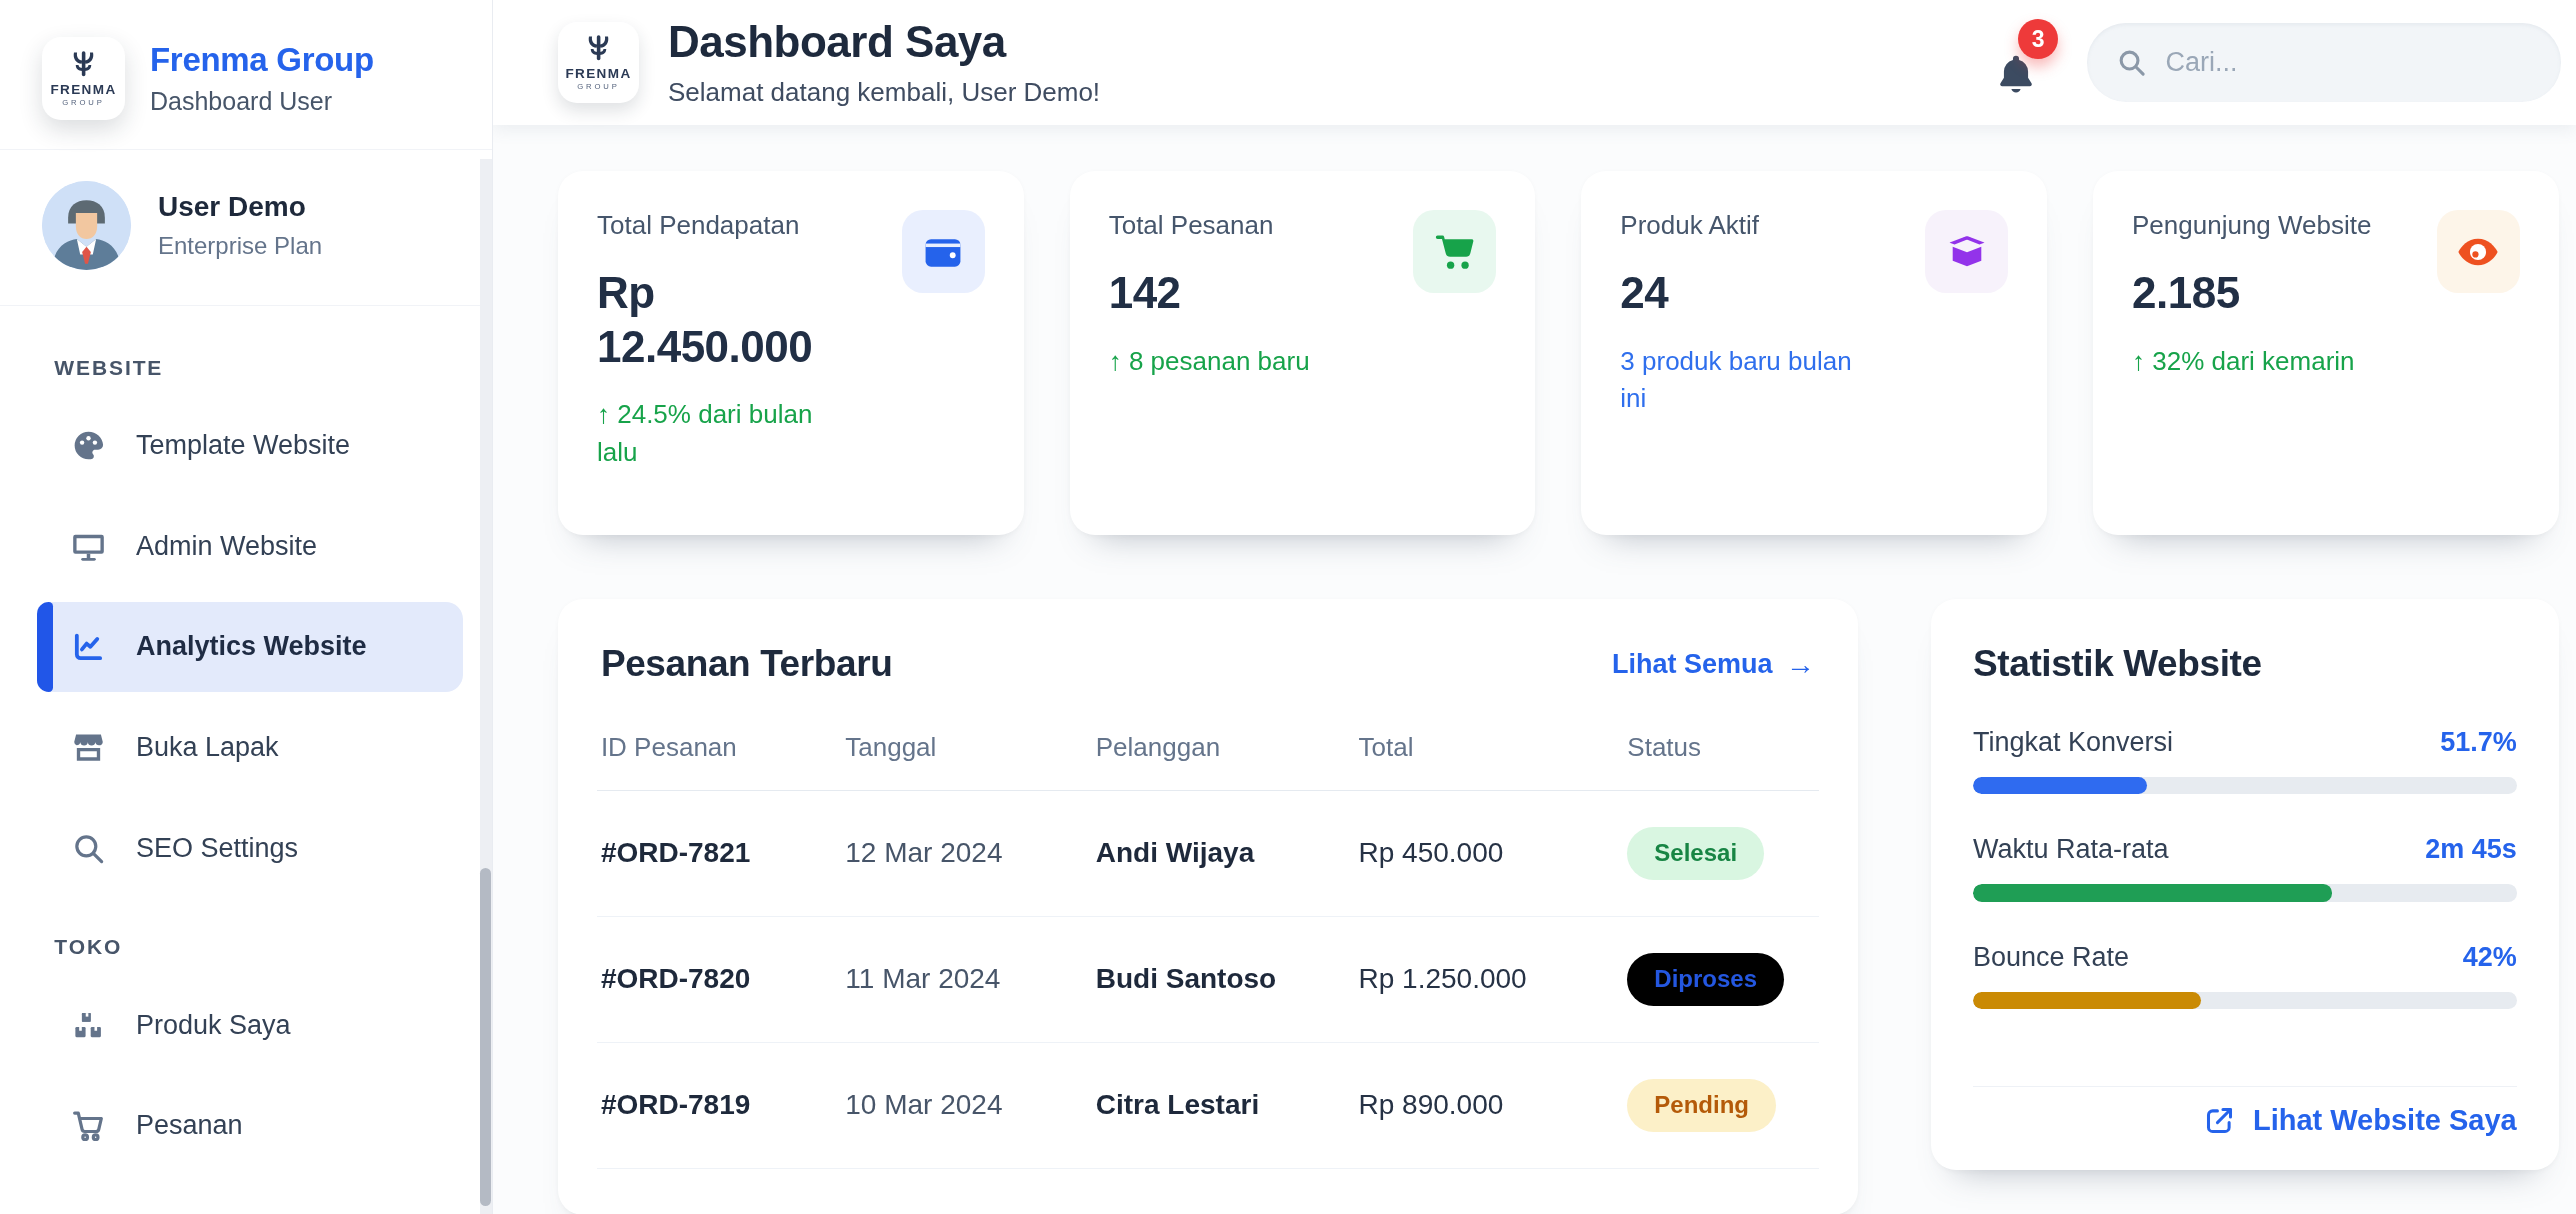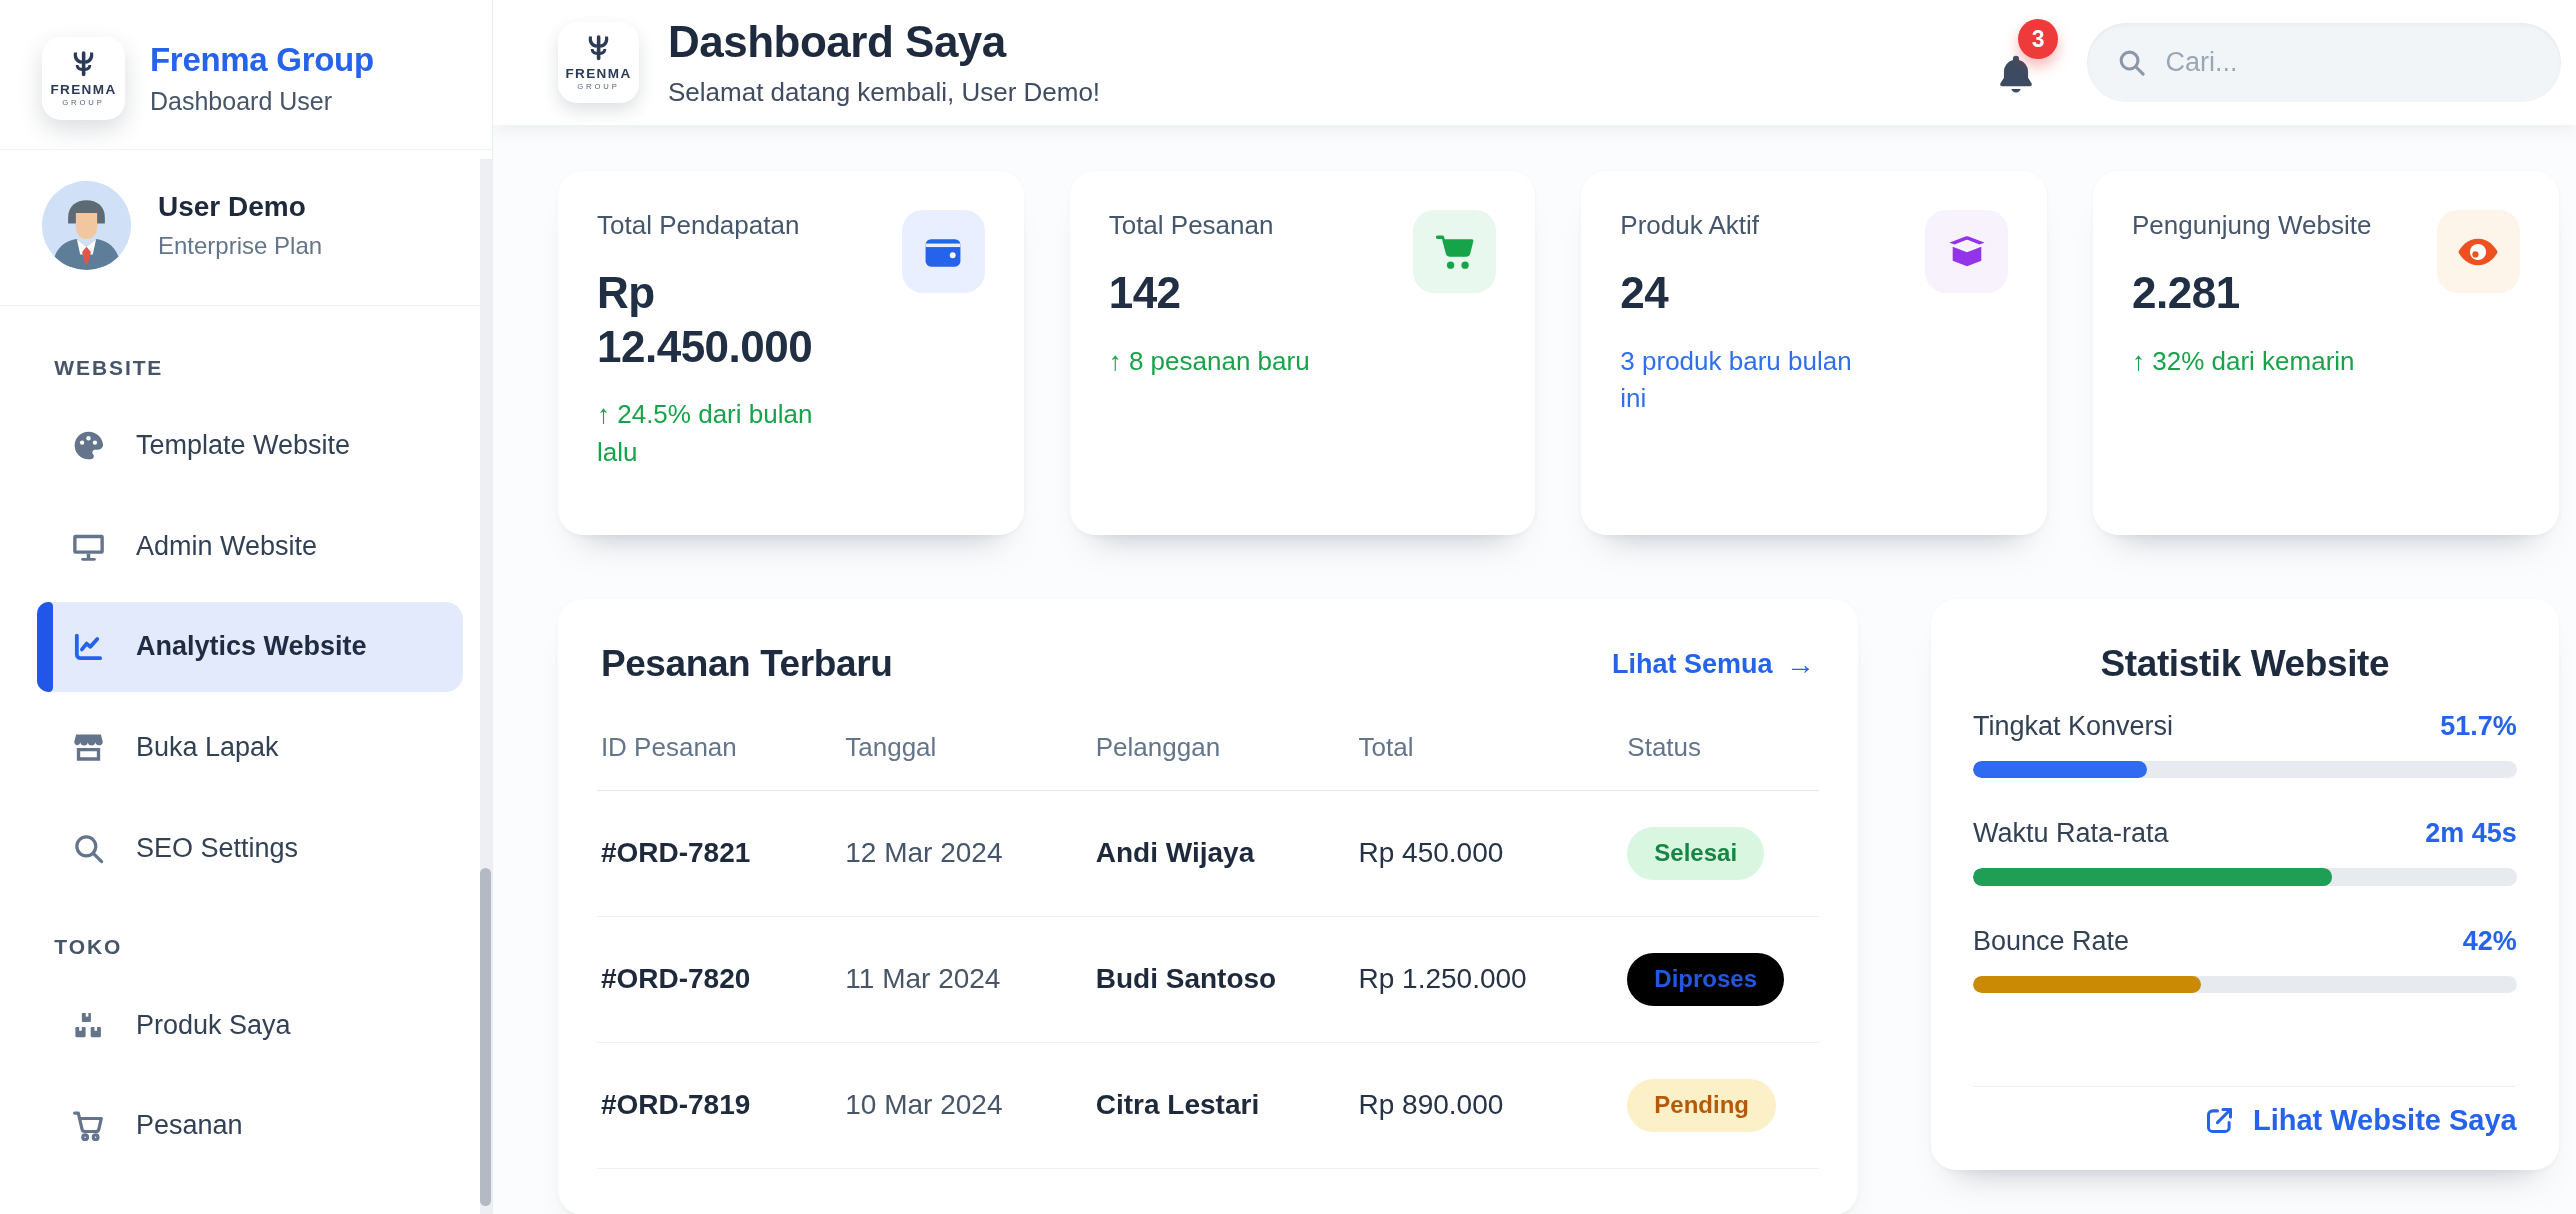--- a/index.html
+++ b/index.html
@@ -108,21 +108,21 @@
   .col-id{width:20%} .col-date{width:20.5%} .col-cust{width:21.5%} .col-total{width:22%} .col-status{width:16%}
   td.c-id { color:#1e293b; font-weight:600; }
   td.c-date { color:#475569; }
   td.c-cust { color:#1e293b; font-weight:600; }
   td.c-total { color:#263245; font-weight:500; }
   .badge { display:inline-block; padding:12.5px 27px; border-radius:962px; font-size:24px; font-weight:600; }
   .badge-success { background:#d9f6e1; color:#188544; }
   .badge-info    { background:#000000; color:#2457e0; }
   .badge-warning { background:#fcf0c8; color:#b45a09; }
   .stats-card { flex:1; min-width:0; height:571px; padding:44px 42px 0; display:flex; flex-direction:column; }
-  .stats-card .card-title { margin-bottom:26px;text-align:center; }
+  .stats-card .card-title { margin-bottom:42px; }
   .metric { margin-bottom:40px; }
   .metric-top { display:flex; justify-content:space-between; align-items:baseline; margin-bottom:19px; }
   .metric-label { font-size:27px; color:#334155; }
   .metric-value { font-size:27px; font-weight:700; color:#2563eb; }
   .track { height:17.3px; border-radius:8.7px; background:#e7ebf0; overflow:hidden; }
   .fill { height:100%; border-radius:8.7px; }
   .stats-footer { margin-top:auto; border-top:1px solid #eef1f6; padding:17px 0 33px;
                   display:flex; justify-content:flex-end; }
   .website-link { display:flex; align-items:center; gap:17.3px; color:#2563eb; font-size:29px;
                   font-weight:700; text-decoration:none; cursor:pointer; }
@@ -360,21 +360,21 @@
             <path d="M21.4 6.8l-9-3.4-2.6 1 9 3.5 2.6-1z"></path>
             <path d="M4.2 9.2l7.8 3 7.8-3v7.6l-7.8 3-7.8-3z"></path>
               </g>
             </svg>
         </div>
       </div>
 
       <div class="stat-card">
         <div class="stat-left">
           <div class="stat-label">Pengunjung Website</div>
-          <div class="stat-value">2.281</div>
+          <div class="stat-value">2.185</div>
           <div class="stat-change change-green">↑ 32% dari kemarin</div>
         </div>
         <div class="stat-chip chip-eye">
           <svg viewBox="0 0 24 24">
             <path d="M12 4.8c-5.6 0-9.3 4.3-10.7 7.2 1.4 2.9 5.1 7.2 10.7 7.2s9.3-4.3 10.7-7.2C21.3 9.1 17.6 4.8 12 4.8z" fill="#ee5120"></path>
             <circle cx="12" cy="12" r="4.4" fill="#fff"></circle>
             <circle cx="10.6" cy="13.3" r="1.7" fill="#ee5120"></circle>
           </svg>
         </div>
       </div>

